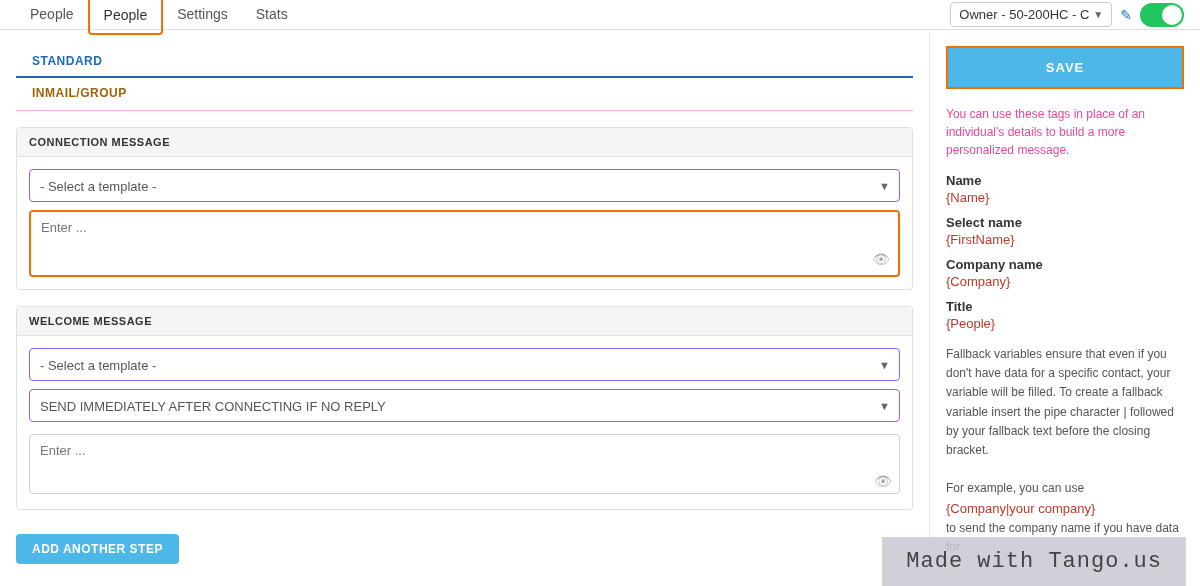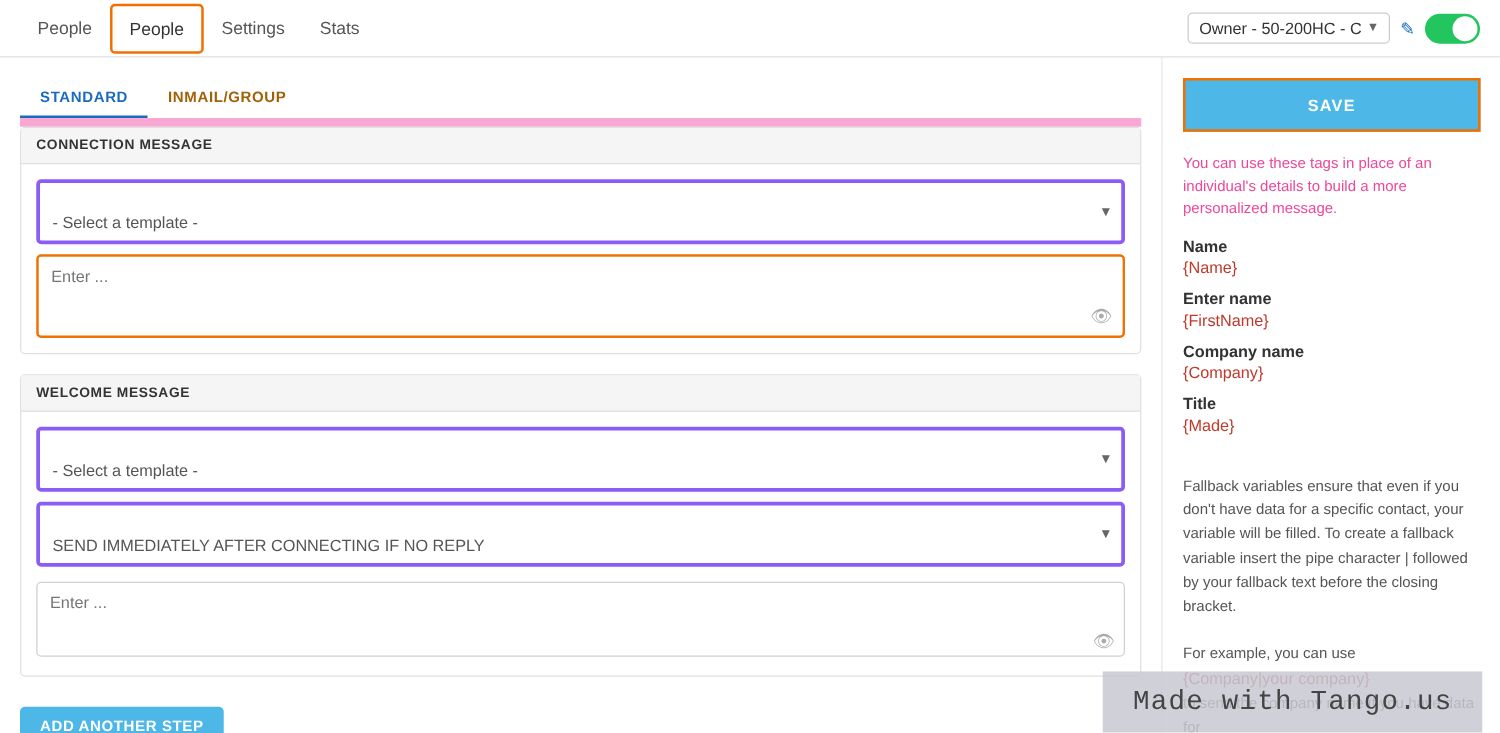--- a/index.html
+++ b/index.html
@@ -1,21 +1,21 @@
 <!DOCTYPE html>
 <html><head>
   <meta charset="utf-8">
   <style>
     * { box-sizing: border-box; margin: 0; padding: 0; }
     body { font-family: -apple-system, BlinkMacSystemFont, 'Segoe UI', sans-serif; background: #fff; font-size: 13px; color: #333; }
 
     
     .top-nav {
       display: flex; align-items: center; padding: 0 16px;
-      border-bottom: 1px solid #e0e0e0; height: 46px;
+      border-bottom: 1px solid #e0e0e0; height: 30px;
       background: #fff;
     }
     .nav-item {
       padding: 12px 14px; cursor: pointer; font-size: 14px;
       color: #555; border-bottom: 2px solid transparent;
       margin-bottom: -1px; line-height: 46px;
     }
     .nav-item.active {
       color: #333; font-weight: 500;
       border: 2px solid #f07000;
@@ -53,21 +53,23 @@
       flex: 1; padding: 16px; overflow-y: auto;
       border-right: 1px solid #e8e8e8;
     }
     .right-panel {
       width: 270px; padding: 16px; overflow-y: auto;
       background: #fff;
     }
 
     
     .sub-tabs {
-      display: flex; border-bottom: 7px solid #f9a8d4;
+      display: flex; border-bottom: 1px solid #f9a8d4;
+      margin-bottom: 16px;
+      flex-direction: column;
     }
     .sub-tab {
       padding: 8px 16px; font-size: 12px; font-weight: 600;
       color: #a16207; cursor: pointer; border-bottom: 2px solid transparent;
       text-transform: uppercase; letter-spacing: 0.5px;
     }
     .sub-tab.active {
       color: #1a6bbf; border-bottom: 2px solid #1a6bbf;
     }
 
@@ -80,22 +82,22 @@
       background: #f5f5f5; padding: 8px 12px;
       font-size: 11px; font-weight: 700; letter-spacing: 0.5px;
       text-transform: uppercase; color: #333;
       border-bottom: 1px solid #e0e0e0;
     }
     .section-body { padding: 12px; }
     .select-wrapper {
       position: relative; margin-bottom: 8px;
     }
     .select-wrapper select {
-      width: 100%; padding: 24px 30px 7px 10px;
-      border: 3px solid #8b5cf6; border-radius: 4px;
+      width: 100%; padding: 9px 30px 7px 10px;
+      border: 1px solid #8b5cf6; border-radius: 4px;
       font-size: 13px; color: #555; background: #fff;
       appearance: none; cursor: pointer;
     }
     .select-wrapper .chevron-down {
       position: absolute; right: 10px; top: 50%; transform: translateY(-50%);
       pointer-events: none; color: #666; font-size: 11px;
     }
 
     .message-textarea-wrapper {
       position: relative; border: 2px solid #f07000;
@@ -142,21 +144,21 @@
       font-weight: 700; letter-spacing: 1px; text-transform: uppercase;
       cursor: pointer; margin-bottom: 16px;
     }
     .hint-text {
       font-size: 12px; color: #ec4899; line-height: 1.5; margin-bottom: 14px;
     }
     .tag-group { margin-bottom: 10px; }
     .tag-label { font-size: 13px; font-weight: 700; color: #333; margin-bottom: 2px; }
     .tag-value { font-size: 13px; color: #c0392b; font-weight: 500; }
     .fallback-text {
-      font-size: 12px; color: #555; line-height: 1.6; margin-top: 32px;
+      font-size: 12px; color: #555; line-height: 1.6; margin-top: 14px;
     }
     .fallback-text .tag-value { display: inline; }
 
     
     .watermark {
       position: fixed; bottom: 0; right: 14px;
       background: rgba(200,200,210,0.85); padding: 12px 24px;
       font-size: 22px; font-family: 'Courier New', monospace;
       font-weight: 400; color: #444; letter-spacing: 1px;
     }
@@ -238,30 +240,30 @@
   <div class="right-panel">
     <button class="save-btn">SAVE</button>
 
     <p class="hint-text">You can use these tags in place of an individual's details to build a more personalized message.</p>
 
     <div class="tag-group">
       <div class="tag-label">Name</div>
       <div class="tag-value">{Name}</div>
     </div>
     <div class="tag-group">
-      <div class="tag-label">Enter name</div>
+      <div class="tag-label">Select name</div>
       <div class="tag-value">{FirstName}</div>
     </div>
     <div class="tag-group">
       <div class="tag-label">Company name</div>
       <div class="tag-value">{Company}</div>
     </div>
     <div class="tag-group">
       <div class="tag-label">Title</div>
-      <div class="tag-value">{Made}</div>
+      <div class="tag-value">{People}</div>
     </div>
 
     <div class="fallback-text">
       <span>Fallback variables ensure that even if you don't have data for a specific contact, your variable will be filled. To create a fallback variable insert the pipe character | followed by your fallback text before the closing bracket.</span>
       <br><br>
       <span>For example, you can use</span>
       <br>
       <span class="tag-value">{Company|your company}</span>
       <br>
       <span>to send the company name if you have data for</span>

